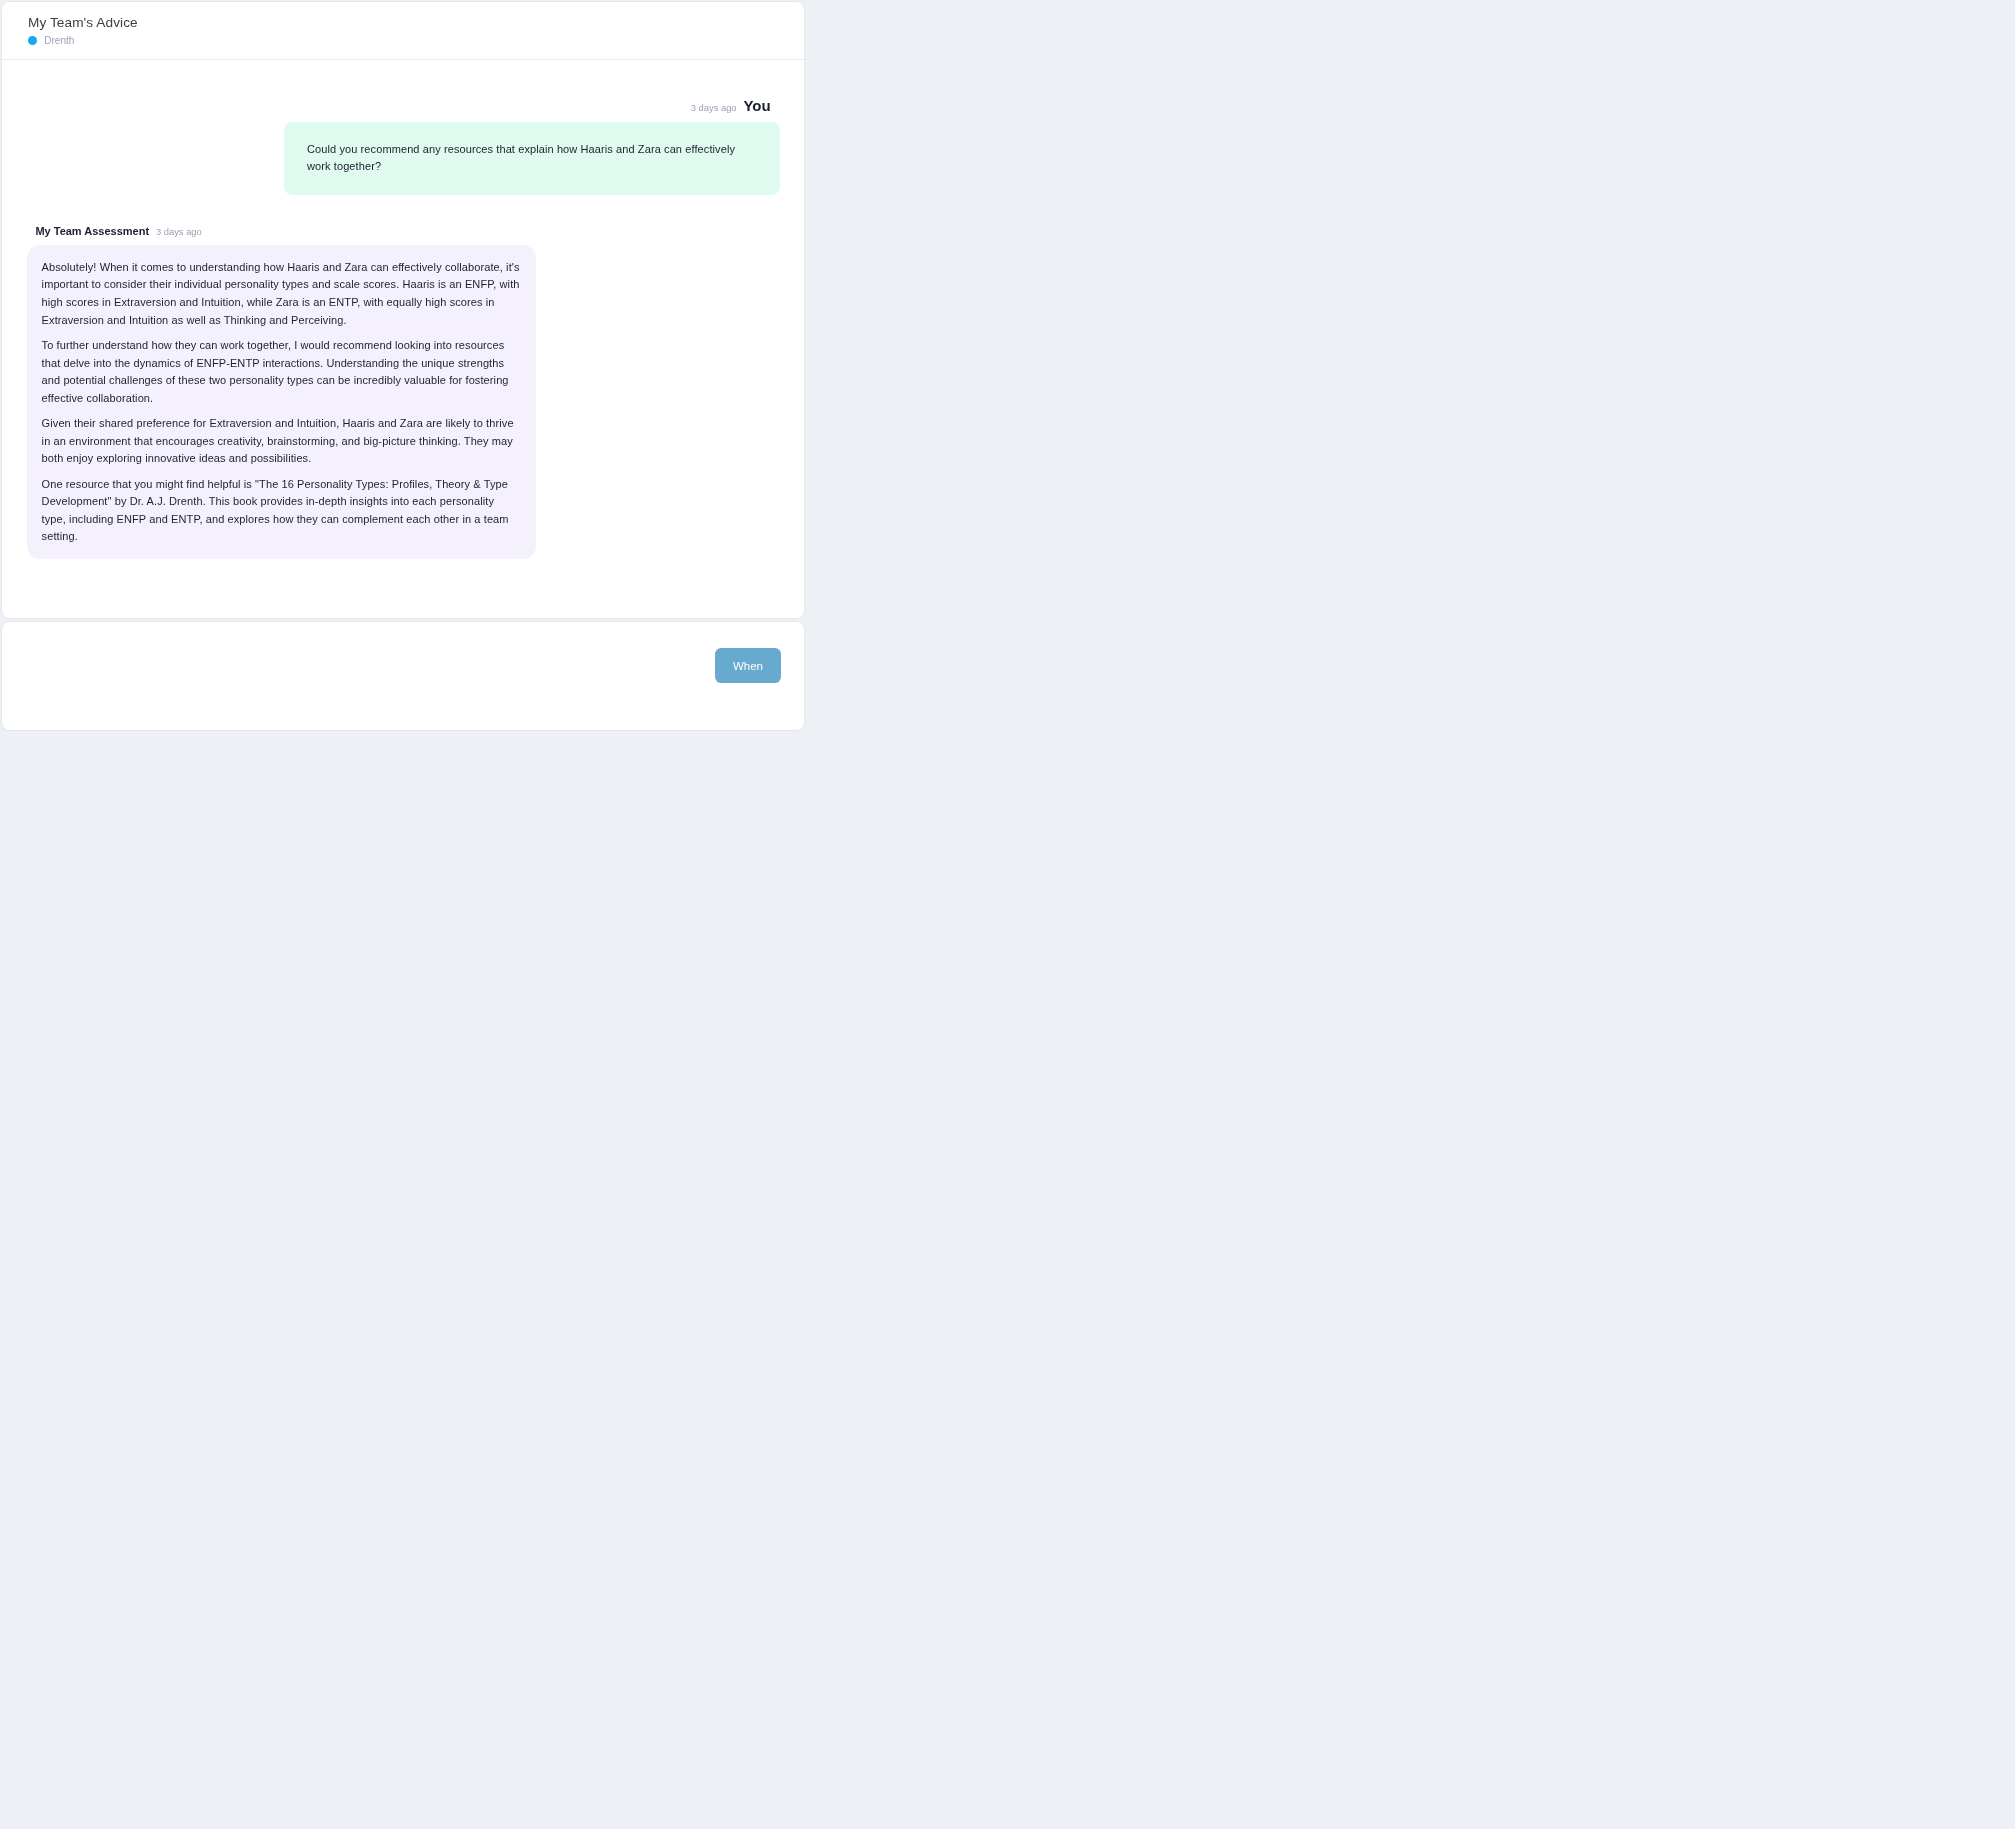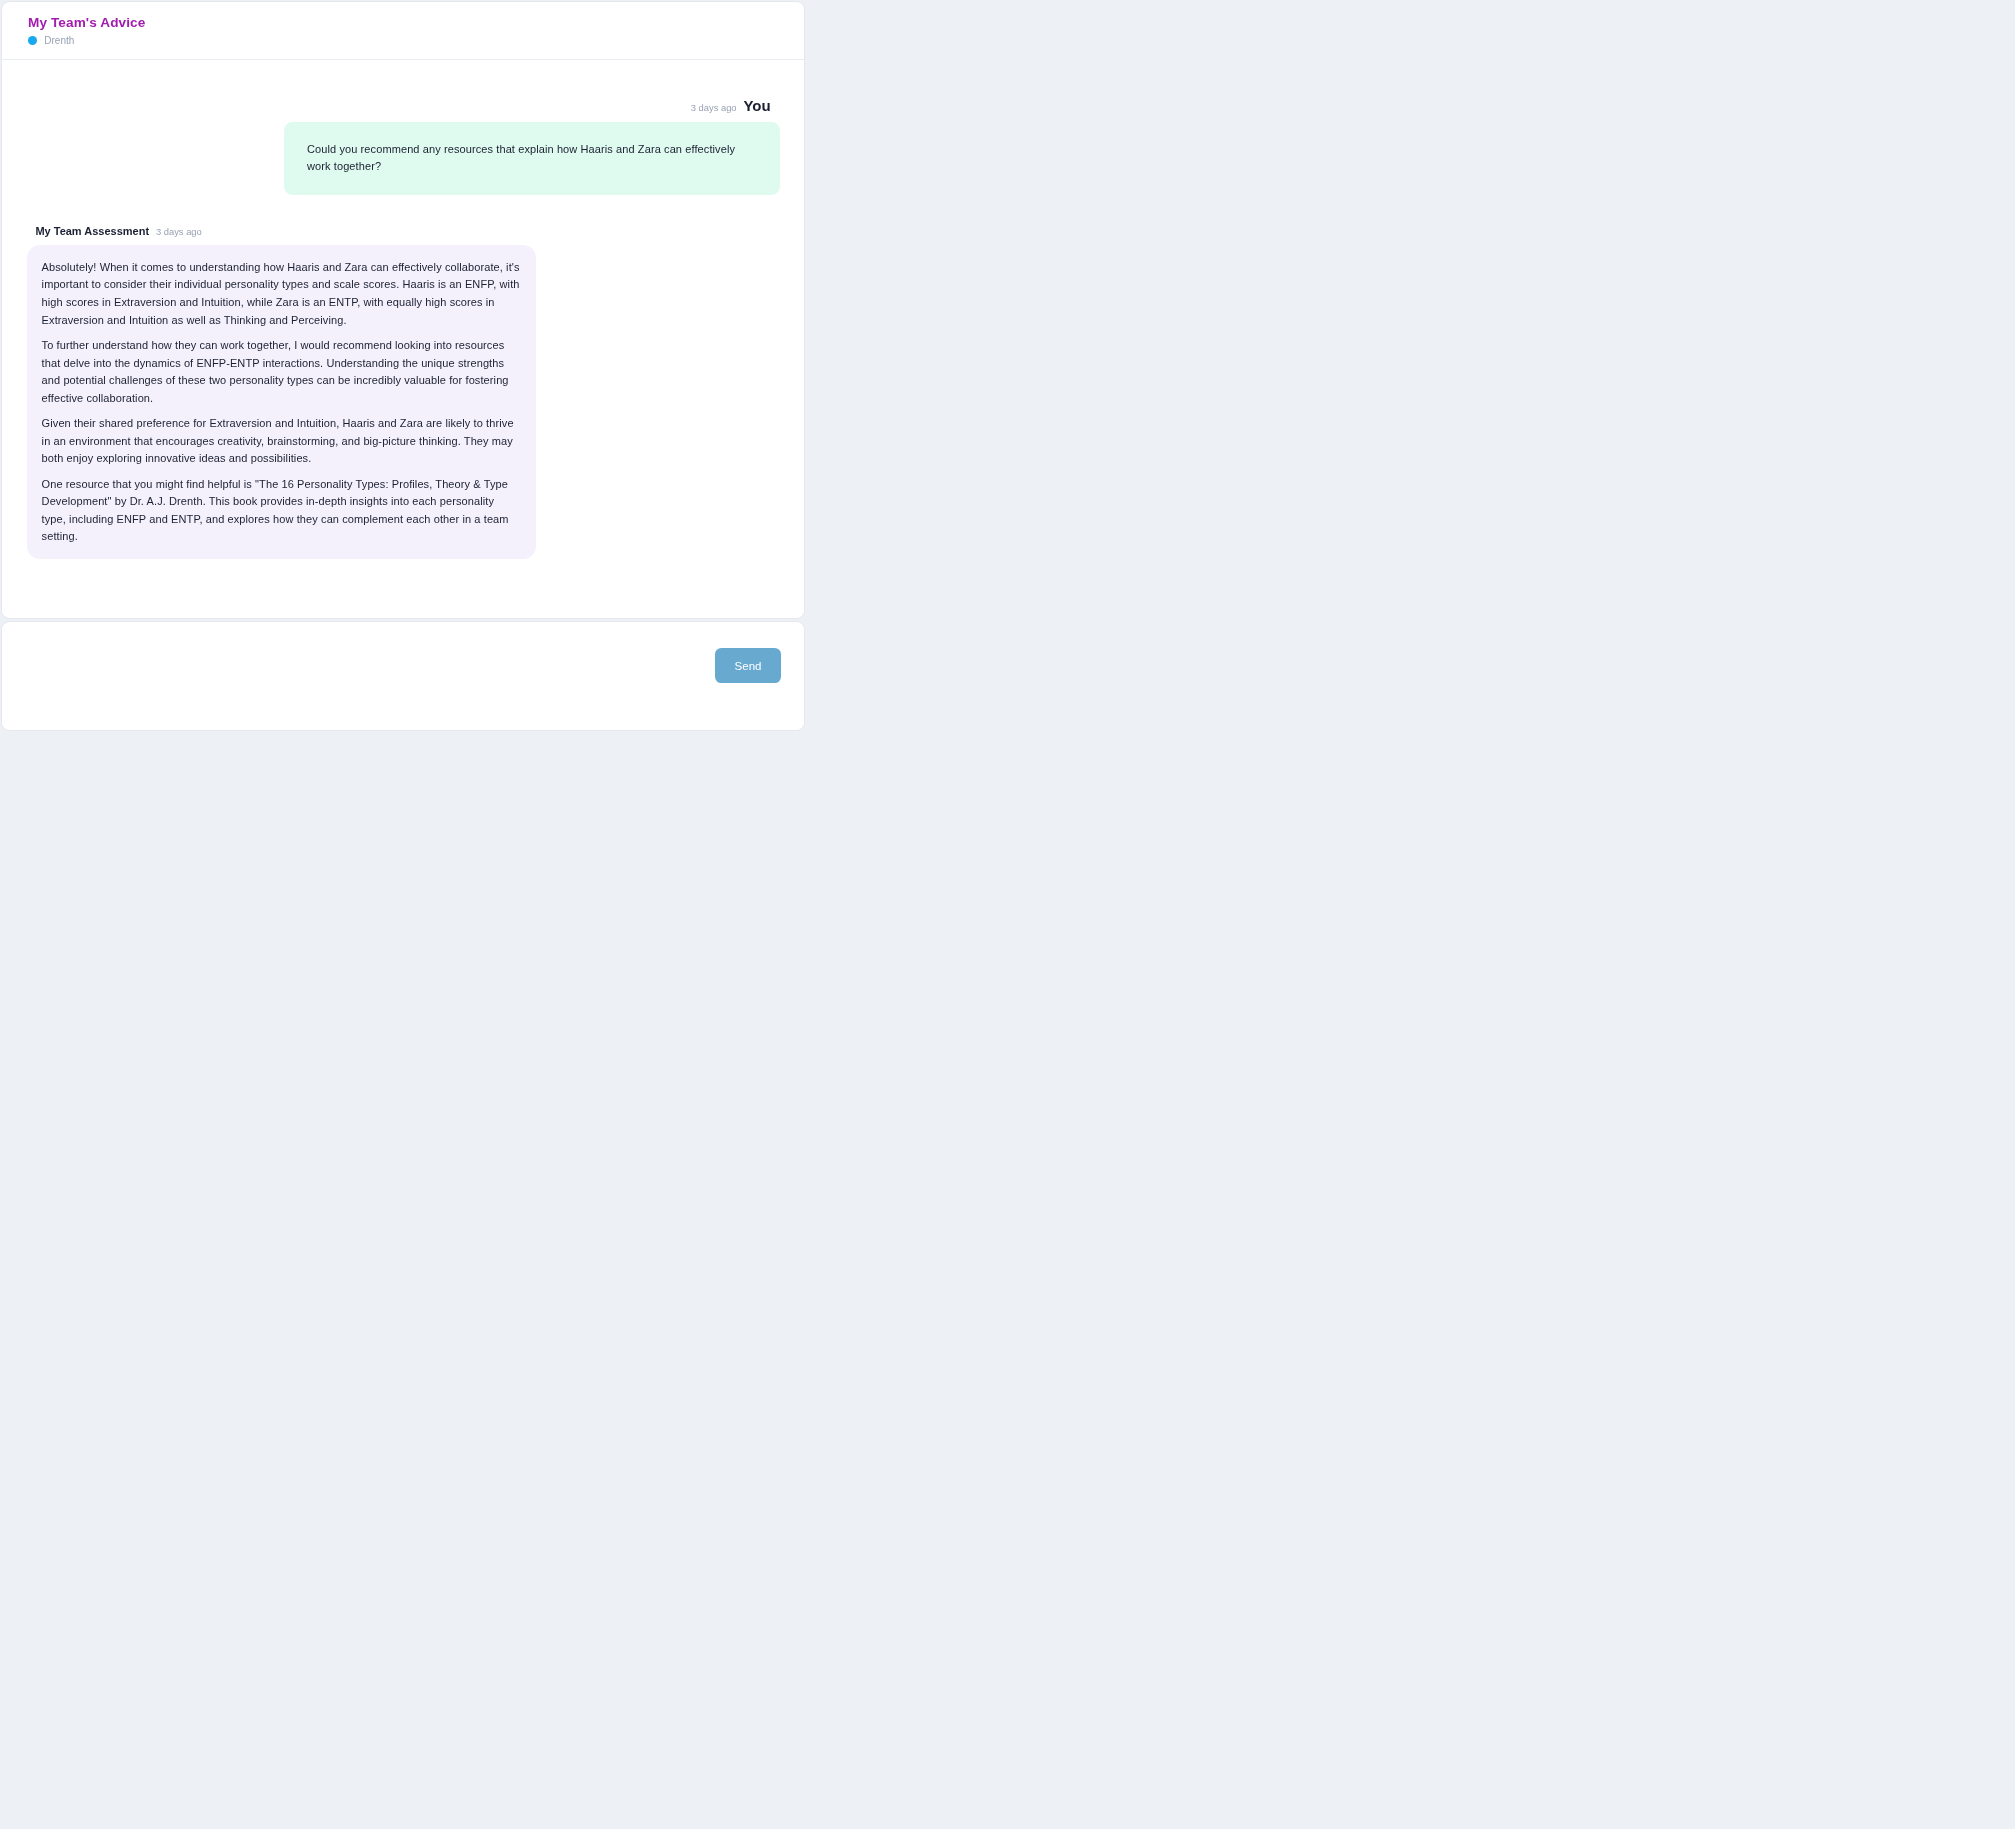--- a/index.html
+++ b/index.html
@@ -26,22 +26,22 @@
   .chat-card { top: 1px; height: 618px; overflow: hidden; }
   .composer-card { top: 621px; bottom: 1px; padding: 16.7px 23px 12.5px 25px; }
 
   .chat-header {
     height: 58px;
     padding: 12.5px 26px 0 26px;
     border-bottom: 0.5px solid #e9ecf1;
   }
   .chat-title {
     font-size: 13.6px;
-    font-weight: 700;
-    color: #a21caf;
+    font-weight: 400;
+    color: #404040;
     letter-spacing: 0.1px;
   }
   .status-row {
     margin-top: 5.2px;
     display: flex;
     align-items: center;
     gap: 7.3px;
   }
   .status-dot {
     width: 9px; height: 9px;
@@ -173,18 +173,18 @@
         <p>To further understand how they can work together, I would recommend looking into resources that delve into the dynamics of ENFP-ENTP interactions. Understanding the unique strengths and potential challenges of these two personality types can be incredibly valuable for fostering effective collaboration.</p>
         <p>Given their shared preference for Extraversion and Intuition, Haaris and Zara are likely to thrive in an environment that encourages creativity, brainstorming, and big-picture thinking. They may both enjoy exploring innovative ideas and possibilities.</p>
         <p>One resource that you might find helpful is "The 16 Personality Types: Profiles, Theory &amp; Type Development" by Dr. A.J. Drenth. This book provides in-depth insights into each personality type, including ENFP and ENTP, and explores how they can complement each other in a team setting.</p>
       </div>
 
     </div>
   </div>
 
   <div class="card composer-card">
     <div class="send-row">
-      <button class="send-button">Send</button>
+      <button class="send-button">When</button>
     </div>
   </div>
 
 </div>
 
 
 </body></html>

